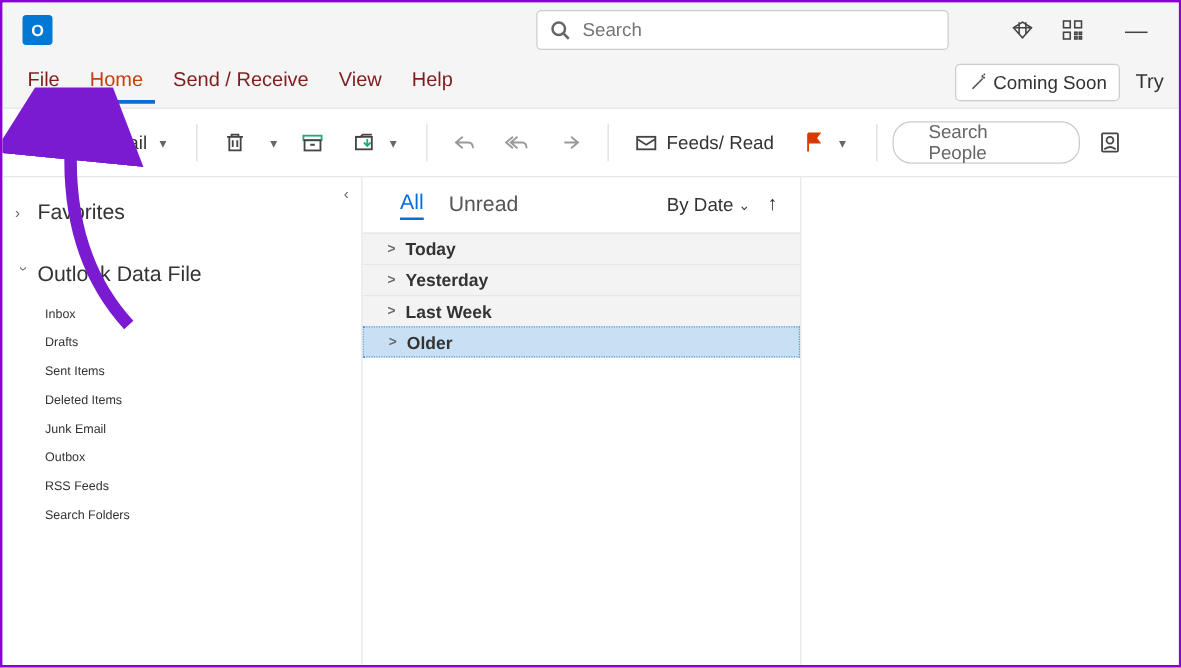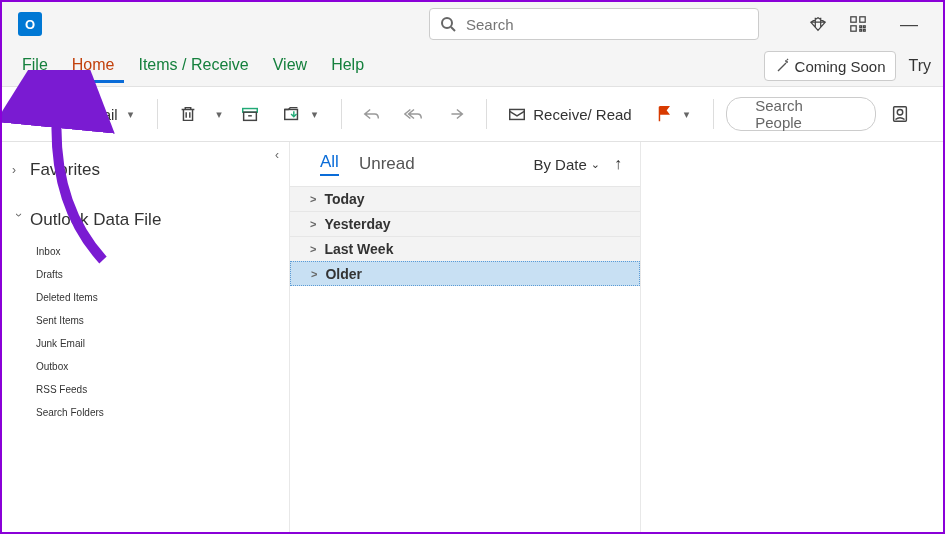--- a/index.html
+++ b/index.html
@@ -9,21 +9,21 @@
 .titlebar-spacer { flex: 1; }
 .search-wrap { flex: 0 0 330px; height: 32px; background: #fff; border: 1px solid #ccc; border-radius: 4px; display: flex; align-items: center; padding: 0 10px; margin-right: 50px; }
 .search-wrap svg { width: 16px; height: 16px; margin-right: 10px; fill: none; stroke: #666; stroke-width: 2; }
 .search-input { border: none; outline: none; flex: 1; font-size: 15px; color: #a16207; background: transparent; }
 .title-right { display: flex; align-items: center; gap: 22px; margin-right: 6px; }
 .title-icon { width: 18px; height: 18px; display: flex; align-items: center; justify-content: center; }
 .title-icon svg { width: 18px; height: 18px; fill: none; stroke: #444; stroke-width: 1.4; }
 .min-btn { width: 40px; text-align: center; color: #444; font-size: 18px; }
 
 .menubar { height: 40px; display: flex; align-items: center; padding: 0 10px; gap: 4px; background: #f5f5f5; }
-.menu-item { padding: 6px 10px; font-size: 16px; color: #15803d; border-bottom: 3px solid transparent; cursor: default; }
+.menu-item { padding: 6px 10px; font-size: 16px; color: #7f1d1d; border-bottom: 3px solid transparent; cursor: default; }
 .menu-item.active { color: #c2410c; border-bottom-color: #0a6cd8; font-weight: 400; }
 .menubar-spacer { flex: 1; }
 .coming-soon { height: 30px; background: #fff; border: 1px solid #ccc; border-radius: 4px; display: flex; align-items: center; padding: 0 10px; gap: 4px; font-size: 15px; color: #333; }
 .coming-soon svg { width: 16px; height: 16px; }
 .try-btn { margin-left: 6px; font-size: 16px; color: #333; padding: 4px 2px; }
 
 .ribbon { height: 56px; background: #fff; border-top: 1px solid #e2e2e2; border-bottom: 1px solid #e2e2e2; display: flex; align-items: center; padding: 0 10px; gap: 6px; }
 .rbtn { height: 38px; display: inline-flex; align-items: center; padding: 0 8px; gap: 6px; border-radius: 4px; color: #333; font-size: 15px; }
 .rbtn svg { width: 20px; height: 20px; fill: none; stroke: #444; stroke-width: 1.6; }
 .divider { width: 1px; height: 30px; background: #ddd; margin: 0 6px; }
@@ -83,21 +83,21 @@
           <rect x="16" y="16" width="2" height="2"></rect>
         </svg>
     </div>
     <div class="min-btn">—</div>
   </div>
 </div>
 
 <div class="menubar">
   <div class="menu-item">File</div>
   <div class="menu-item active">Home</div>
-  <div class="menu-item">Items / Receive</div>
+  <div class="menu-item">Send / Receive</div>
   <div class="menu-item">View</div>
   <div class="menu-item">Help</div>
   <div class="menubar-spacer"></div>
   <div class="coming-soon">
     <svg viewBox="0 0 16 16">
         <path d="M3 13 L11 5 M11 2 L11 4 M13 4 L11 4 M12 1 L13 2" stroke="#555" stroke-width="1.4" fill="none"></path>
       </svg>
     <span>Coming Soon</span>
   </div>
   <div class="try-btn">Try</div>
@@ -151,21 +151,21 @@
       <svg viewBox="0 0 22 22">
         <path d="M12 6 L18 11 L12 16 M18 11 L6 11" stroke="#999"></path>
       </svg>
     </div>
   <div class="divider"></div>
   <div class="rbtn">
     <svg viewBox="0 0 22 22">
         <rect x="3" y="6" width="16" height="11"></rect>
         <path d="M3 8 L11 13 L19 8"></path>
       </svg>
-    <span>Receive/ Read</span>
+    <span>Feeds/ Read</span>
   </div>
   <div class="rbtn">
     <svg viewBox="0 0 22 22">
         <path d="M6 3 L6 19 M6 3 L16 3 L13 7 L16 11 L6 11" fill="#d83b01" stroke="#d83b01"></path>
       </svg>
     <span class="chev">▾</span>
   </div>
   <div class="divider"></div>
   <div class="search-people">Search People</div>
   <div class="rbtn">
@@ -185,22 +185,22 @@
       <span>Favorites</span>
     </div>
     <div style="height:18px"></div>
     <div class="nav-section">
       <span class="arr" style="transform:rotate(90deg)">›</span>
       <span>Outlook Data File</span>
     </div>
     <div class="nav-folder-list">
       <div class="nav-folder">Inbox</div>
       <div class="nav-folder">Drafts</div>
+      <div class="nav-folder">Sent Items</div>
       <div class="nav-folder">Deleted Items</div>
-      <div class="nav-folder">Sent Items</div>
       <div class="nav-folder">Junk Email</div>
       <div class="nav-folder">Outbox</div>
       <div class="nav-folder">RSS Feeds</div>
       <div class="nav-folder">Search Folders</div>
     </div>
   </div>
 
   <div class="listpane">
     <div class="list-filter">
       <div class="filter-tab active">All</div>

